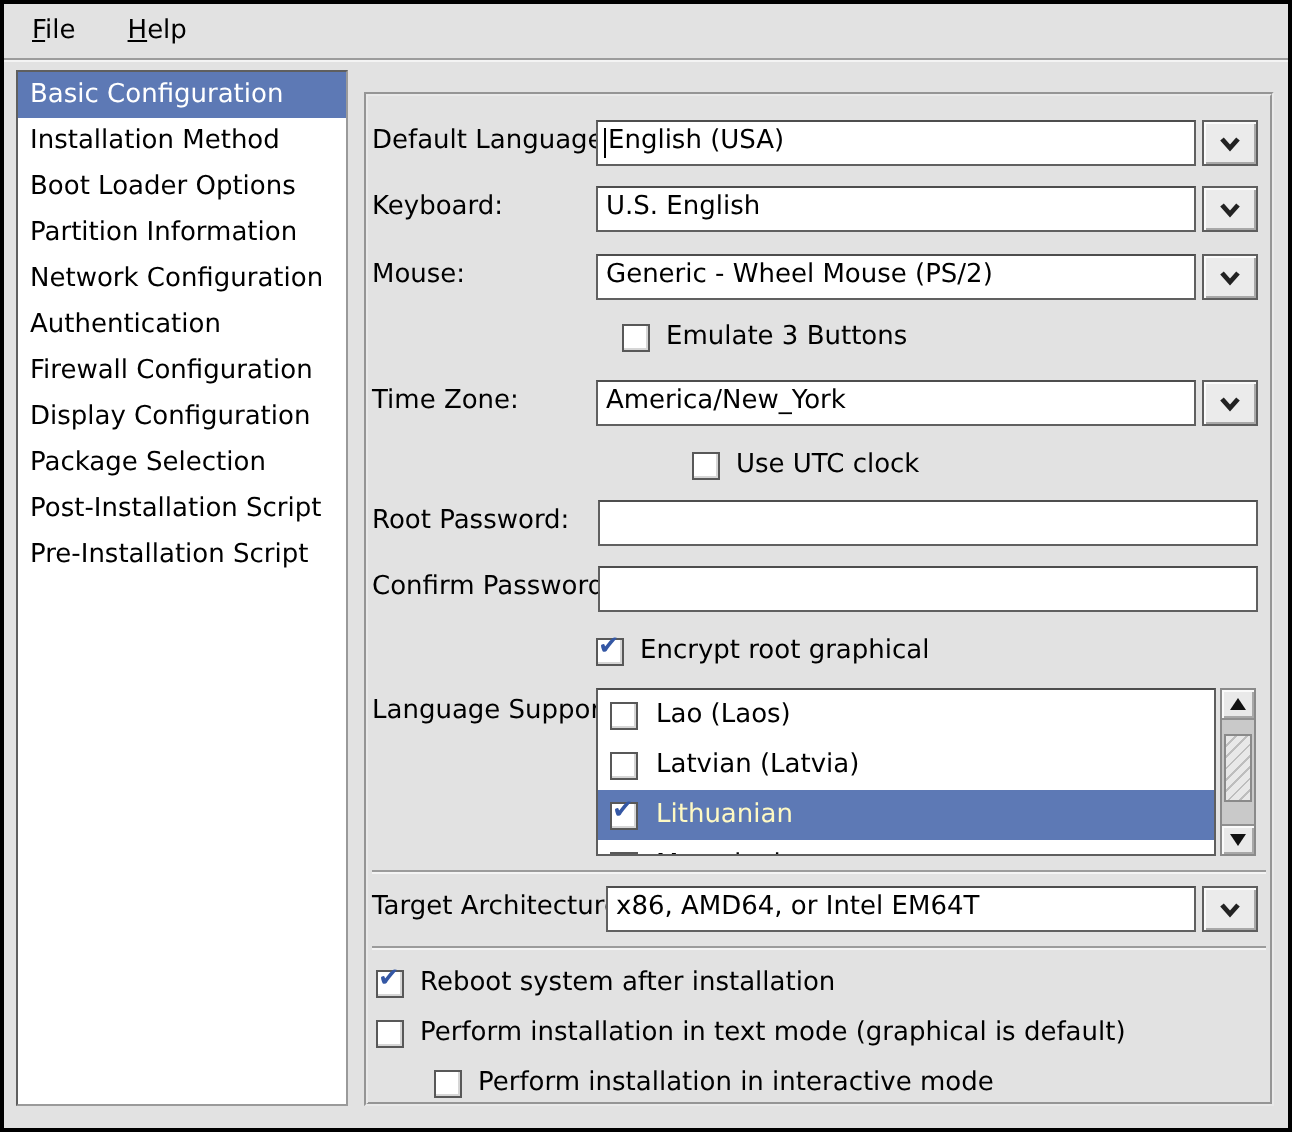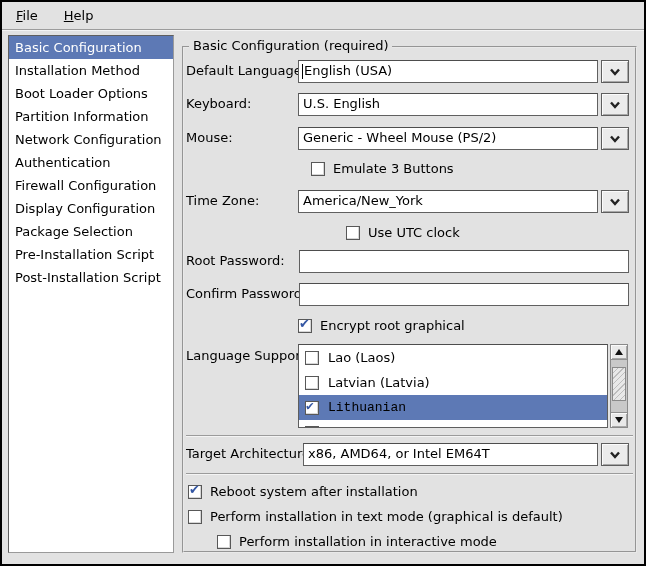--- a/index.html
+++ b/index.html
@@ -82,21 +82,21 @@
   
   .lang-list {
     position:absolute; left:114px; top:296px; width:310px; height:84px;
     background:#fff; border:1px solid #5e5e5e; border-top-color:#4d4d4d;
     overflow:hidden;
   }
   .lang-row {
     height:25px; display:flex; align-items:center; gap:9px; padding-left:6px;
     cursor:default;
   }
-  .lang-row.selected { background:#5d79b5; color:#000000;font-family:Liberation Mono, monospace; }
+  .lang-row.selected { background:#5d79b5; color:#fef9c3; }
   .scrollbar {
     position:absolute; left:426px; top:296px; width:18px; height:84px;
     background:#c9c9c9; border:1px solid #8a8a8a;
   }
   .sb-btn {
     position:absolute; left:0; right:0; height:15px; background:#e9e9e9;
     display:flex; align-items:center; justify-content:center;
     box-shadow:inset 1px 1px 0 #fafafa, inset -1px -1px 0 #a8a8a8;
   }
   .sb-up { top:0; border-bottom:1px solid #909090; }
@@ -131,26 +131,25 @@
   <div class="sidebar">
     <div class="side-item selected">Basic Configuration</div>
     <div class="side-item">Installation Method</div>
     <div class="side-item">Boot Loader Options</div>
     <div class="side-item">Partition Information</div>
     <div class="side-item">Network Configuration</div>
     <div class="side-item">Authentication</div>
     <div class="side-item">Firewall Configuration</div>
     <div class="side-item">Display Configuration</div>
     <div class="side-item">Package Selection</div>
+    <div class="side-item">Post-Installation Script</div>
     <div class="side-item">Pre-Installation Script</div>
-    <div class="side-item">Post-Installation Script</div>
   </div>
 
   <div class="group">
-    <div class="group-title">Basic Configuration (required)</div>
 
     <div class="flabel" style="top:15px;">Default Language:</div>
     <div class="entry combo-entry" style="top:12px;">
       <span class="text-cursor"></span>
       <span style="margin-left:1px;">English (USA)</span>
     </div>
     <div class="combo-btn" style="top:12px;">
       <svg width="12" height="8" viewBox="0 0 12 8">
           <path d="M2 1.5 L6 6 L10 1.5" stroke="#222" stroke-width="2.4" fill="none"></path>
         </svg>

